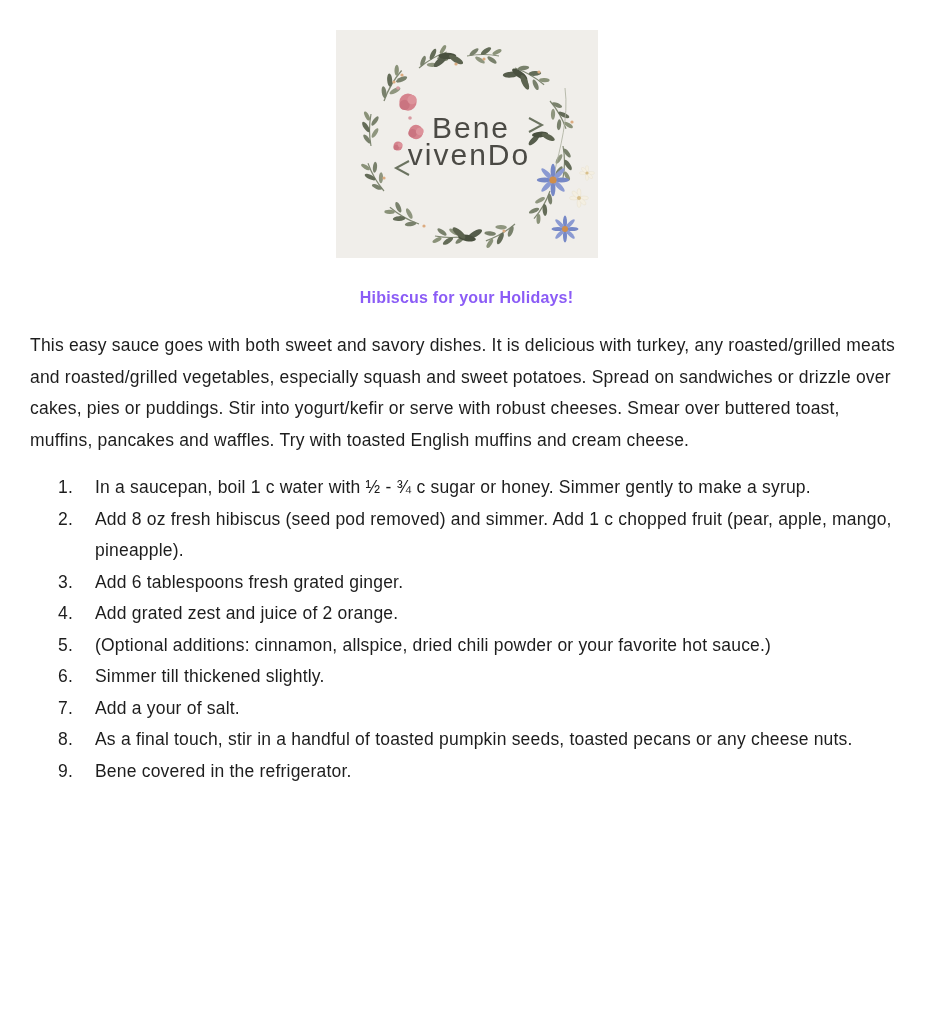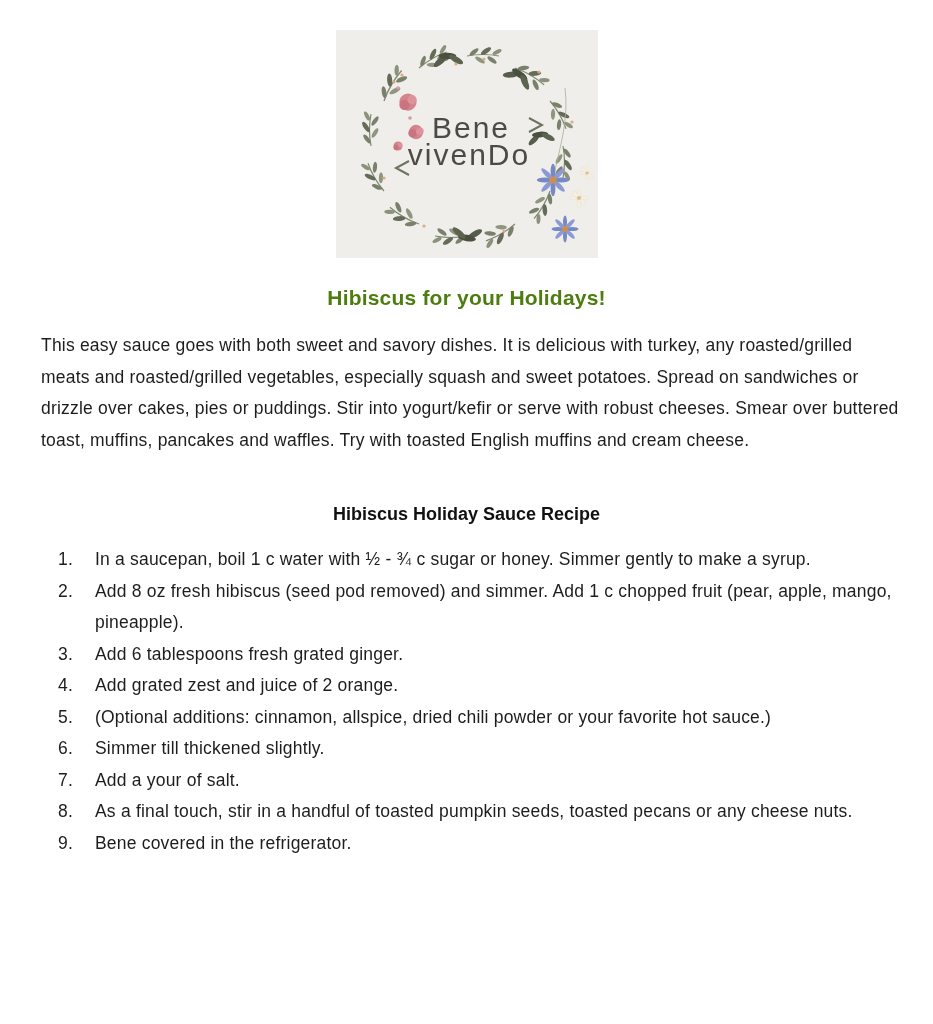--- a/index.html
+++ b/index.html
@@ -17,33 +17,33 @@
     color: #1d1d1d;
   }
   figure.logo {
     margin: 0 auto;
     width: 262px;
     height: 228px;
     border-radius: 32px;
   }
   figure.logo svg { display: block; }
   h1.page-title {
-    font-size: 21px;
+    font-size: 16px;
     line-height: 28px;
     font-weight: 700;
     text-align: center;
-    color: #4d7c0f;
+    color: #8b5cf6;
     margin: 26px 0 0 0;
     letter-spacing: 0.2px;
   }
   p.intro {
     font-size: 17.5px;
     line-height: 31.5px;
     letter-spacing: 0.2px;
-    margin: 18px 0 0 11px;
+    margin: 18px 0 0 0;
   }
   h2.recipe-title {
     font-size: 18px;
     line-height: 28px;
     font-weight: 700;
     text-align: center;
     color: #111111;
     margin: 44px 0 0 0;
   }
   ol.steps {
@@ -172,21 +172,20 @@
 
       <text x="135" y="108" text-anchor="middle" font-size="30" letter-spacing="2" fill="#4b4a45" font-family="&quot;Liberation Sans&quot;, sans-serif">Bene</text>
       <text x="133" y="135" text-anchor="middle" font-size="30" letter-spacing="2" fill="#4b4a45" font-family="&quot;Liberation Sans&quot;, sans-serif">vivenDo</text>
     </svg>
   </figure>
 
   <h1 class="page-title">Hibiscus for your Holidays!</h1>
 
   <p class="intro">This easy sauce goes with both sweet and savory dishes. It is delicious with turkey, any roasted/grilled meats and roasted/grilled vegetables, especially squash and sweet potatoes. Spread on sandwiches or drizzle over cakes, pies or puddings. Stir into yogurt/kefir or serve with robust cheeses. Smear over buttered toast, muffins, pancakes and waffles. Try with toasted English muffins and cream cheese.</p>
 
-  <h2 class="recipe-title">Hibiscus Holiday Sauce Recipe</h2>
 
   <ol class="steps">
     <li>In a saucepan, boil 1 c water with ½ - ¾ c sugar or honey. Simmer gently to make a syrup.</li>
     <li>Add 8 oz fresh hibiscus (seed pod removed) and simmer. Add 1 c chopped fruit (pear, apple, mango, pineapple).</li>
     <li>Add 6 tablespoons fresh grated ginger.</li>
     <li>Add grated zest and juice of 2 orange.</li>
     <li>(Optional additions: cinnamon, allspice, dried chili powder or your favorite hot sauce.)</li>
     <li>Simmer till thickened slightly.</li>
     <li>Add a your of salt.</li>
     <li>As a final touch, stir in a handful of toasted pumpkin seeds, toasted pecans or any cheese nuts.</li>

